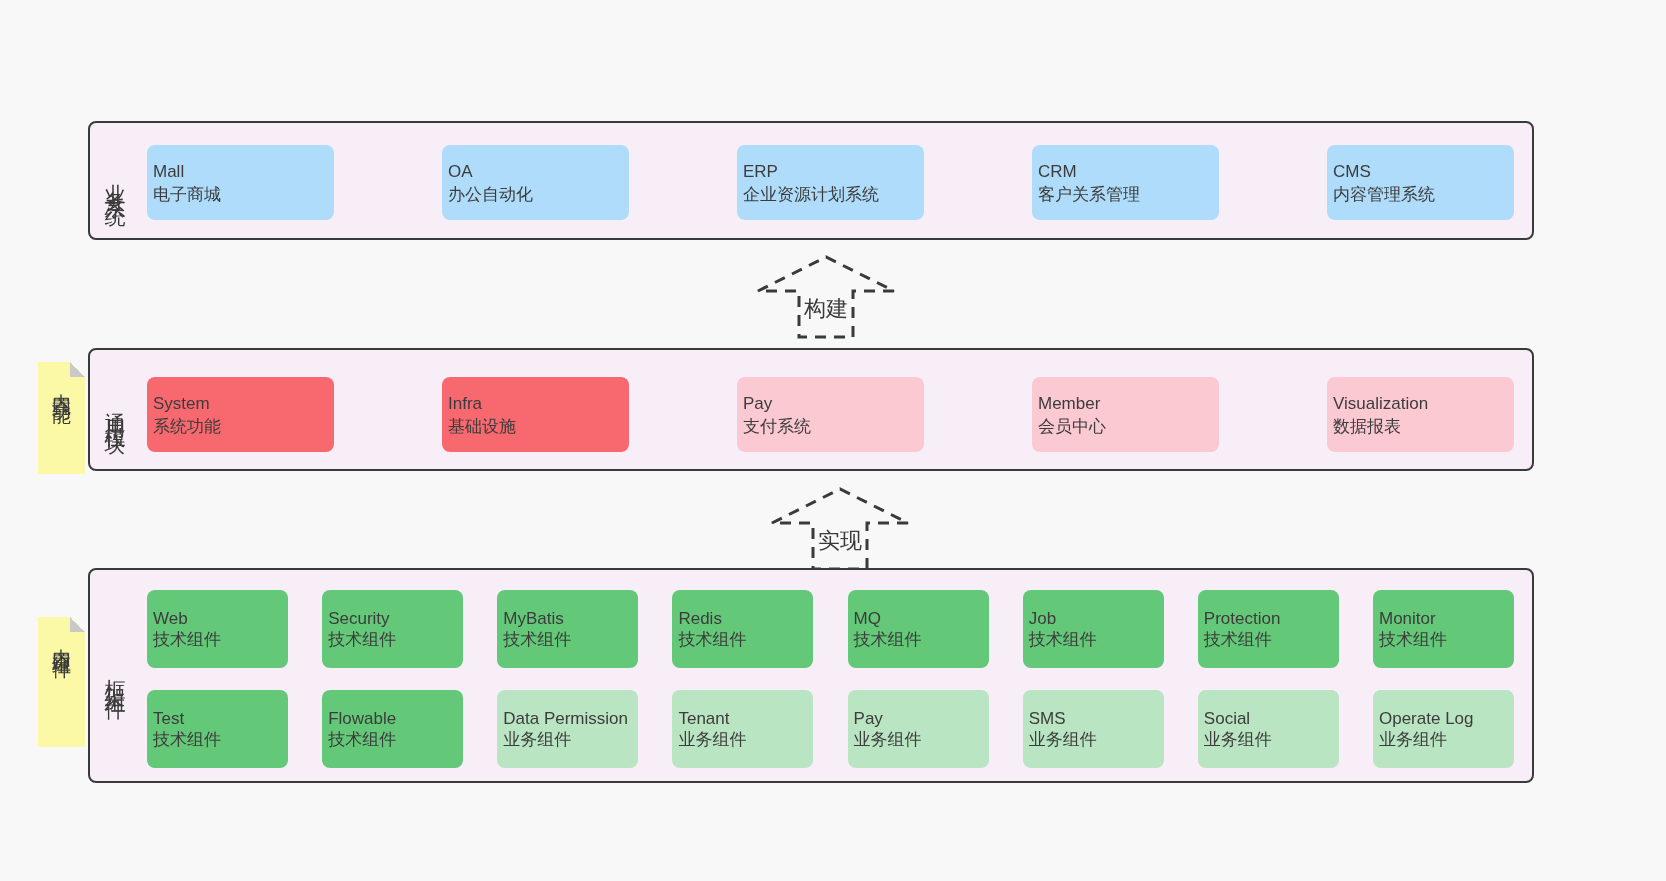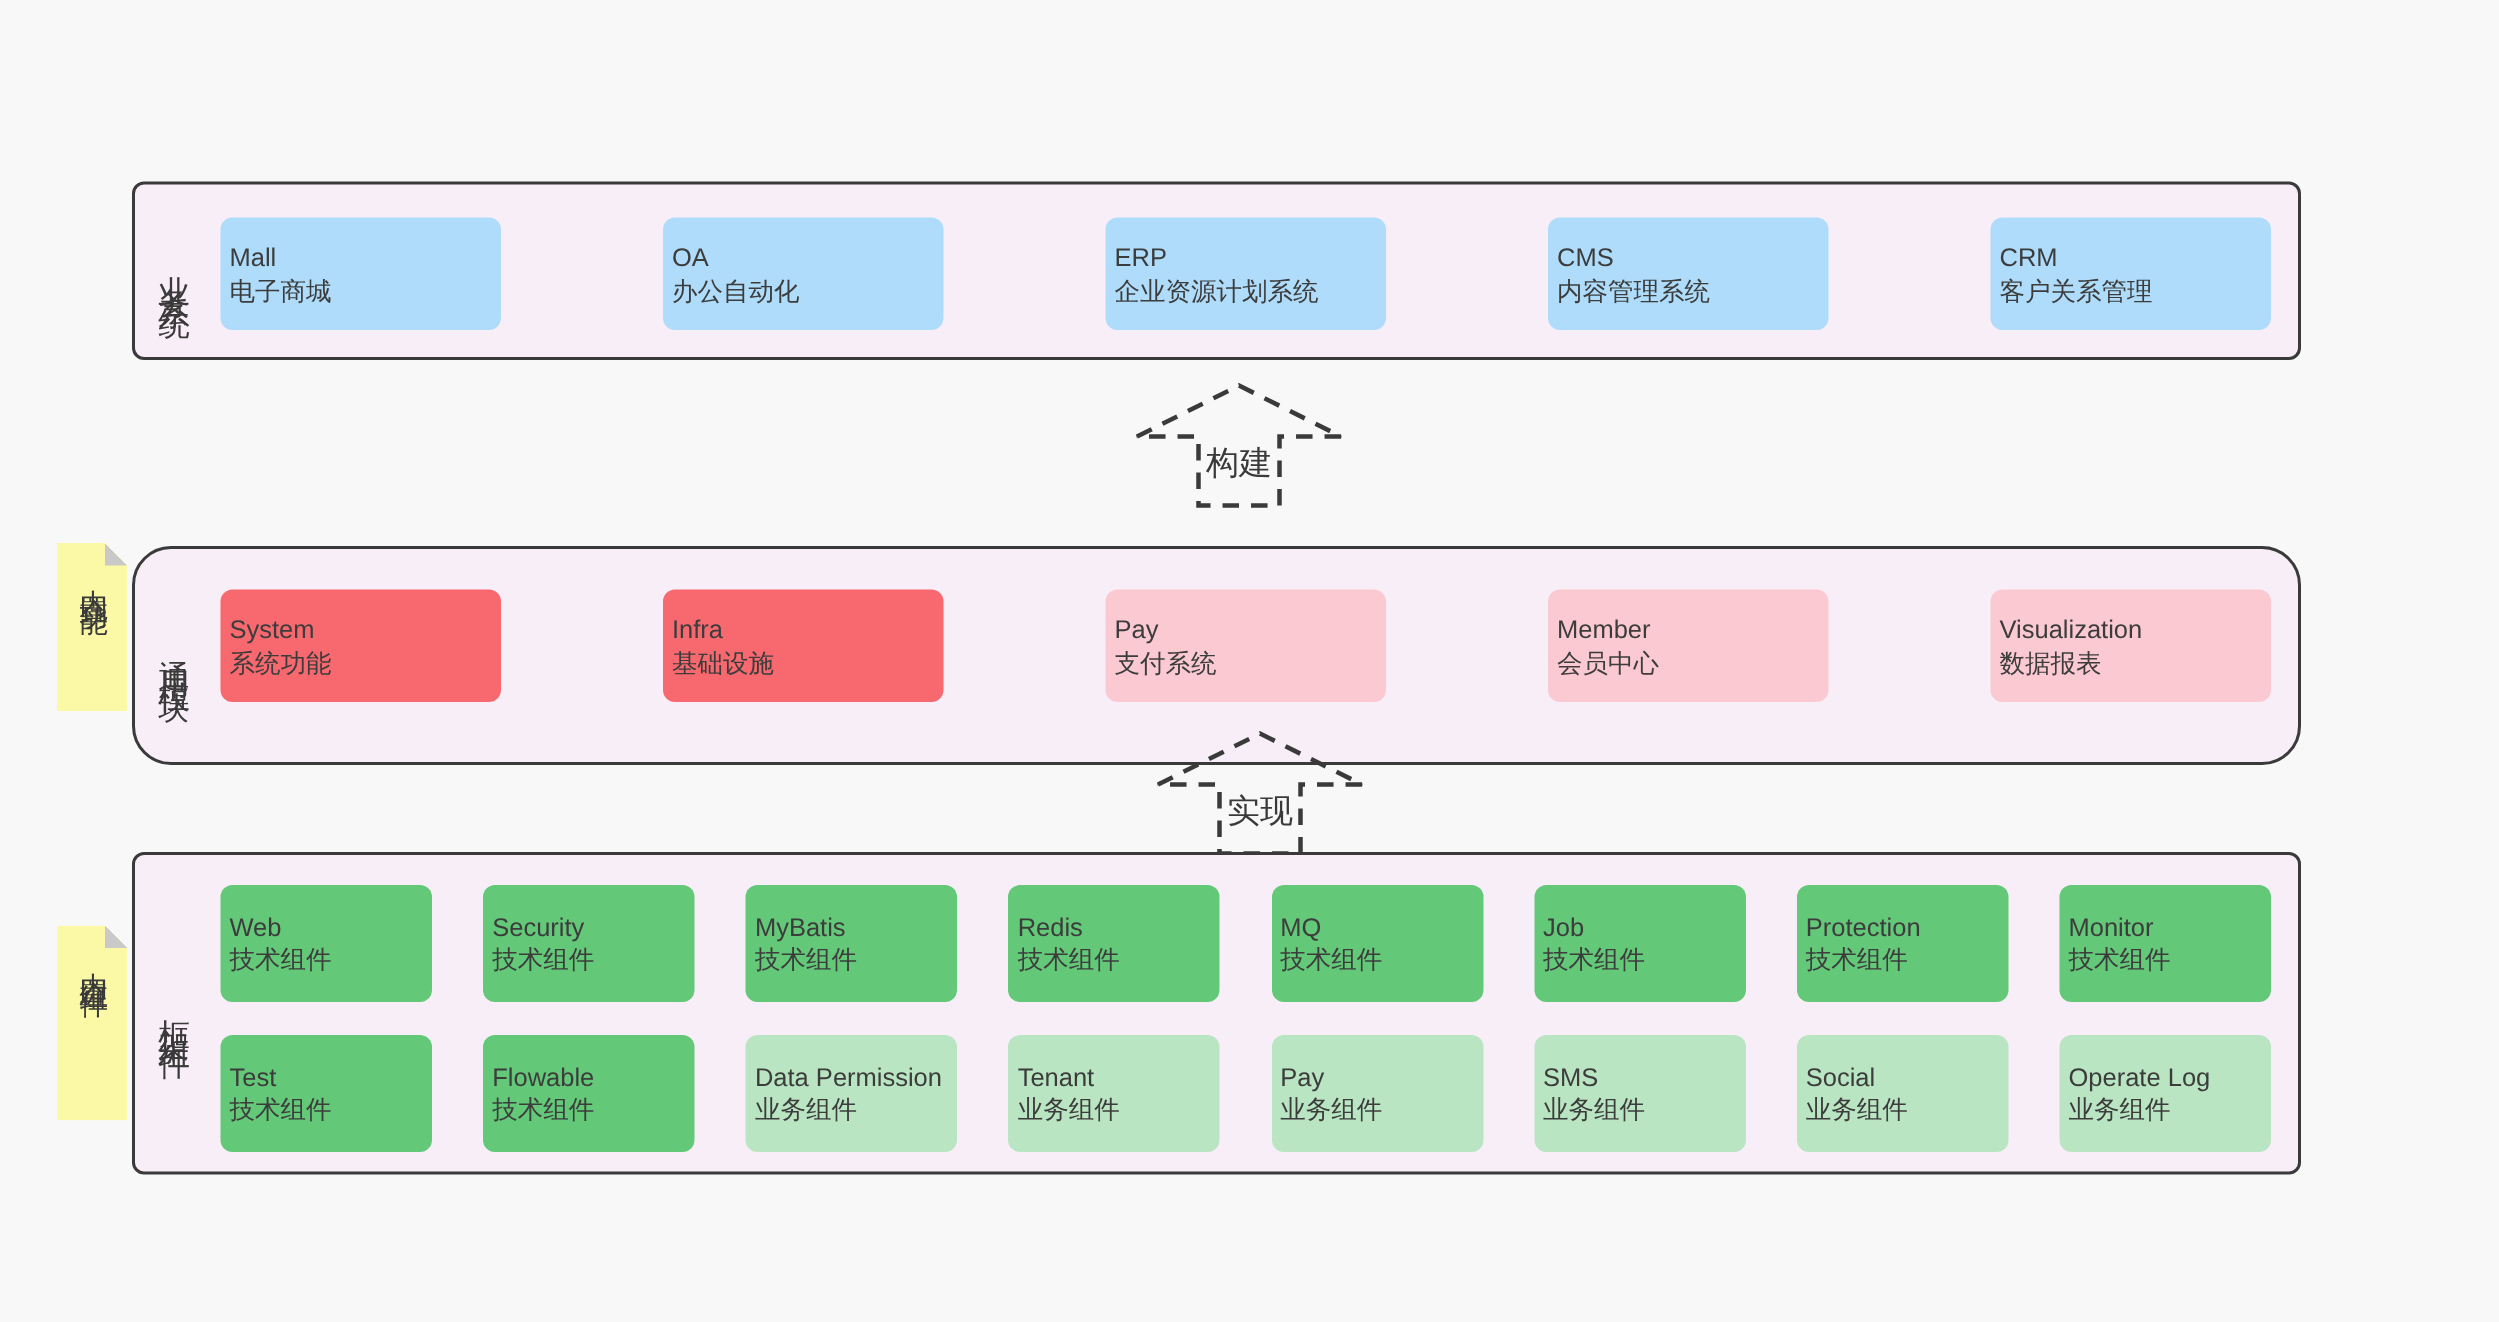--- a/index.html
+++ b/index.html
@@ -9,21 +9,21 @@
     font-family:"Liberation Sans","DejaVu Sans",sans-serif;
     color:var(--text-dark,#3a3a3a);
   }
   .container{
     position:absolute;box-sizing:border-box;
     background:var(--container-bg,#f8eef7);
     border:2px solid var(--container-border,#3a3a3a);
     border-radius:8px;
   }
   #sec-business{left:88px;top:121px;width:1446px;height:119px;}
-  #sec-modules{left:88px;top:364px;width:1446px;height:146px;border-radius:26px;}
+  #sec-modules{left:88px;top:348px;width:1446px;height:123px;}
   #sec-framework{left:88px;top:568px;width:1446px;height:215px;}
 
   .v-label{
     position:absolute;left:11px;top:50%;transform:translateY(-50%);
     writing-mode:vertical-lr;text-orientation:upright;
     font-size:21px;letter-spacing:7px;color:var(--text-dark,#3a3a3a);
     white-space:nowrap;
   }
   .box-row{
     position:absolute;left:57px;right:18px;
@@ -84,26 +84,26 @@
     </div>
     <div class="box big blue">
       <div>OA</div>
       <div>办公自动化</div>
     </div>
     <div class="box big blue">
       <div>ERP</div>
       <div>企业资源计划系统</div>
     </div>
     <div class="box big blue">
+      <div>CRM</div>
+      <div>客户关系管理</div>
+    </div>
+    <div class="box big blue">
       <div>CMS</div>
       <div>内容管理系统</div>
-    </div>
-    <div class="box big blue">
-      <div>CRM</div>
-      <div>客户关系管理</div>
     </div>
   </div>
 </section>
 
 <div id="arrow-build" class="arrow">
   <svg width="200" height="92" viewBox="0 0 200 92">
     <polygon points="100,6 168,40 127,40 127,86 73,86 73,40 32,40" fill="none" stroke="#3a3a3a" stroke-width="3" stroke-dasharray="11 8" stroke-linecap="butt"></polygon>
   </svg>
   <div class="arrow-label">构建</div>
 </div>

